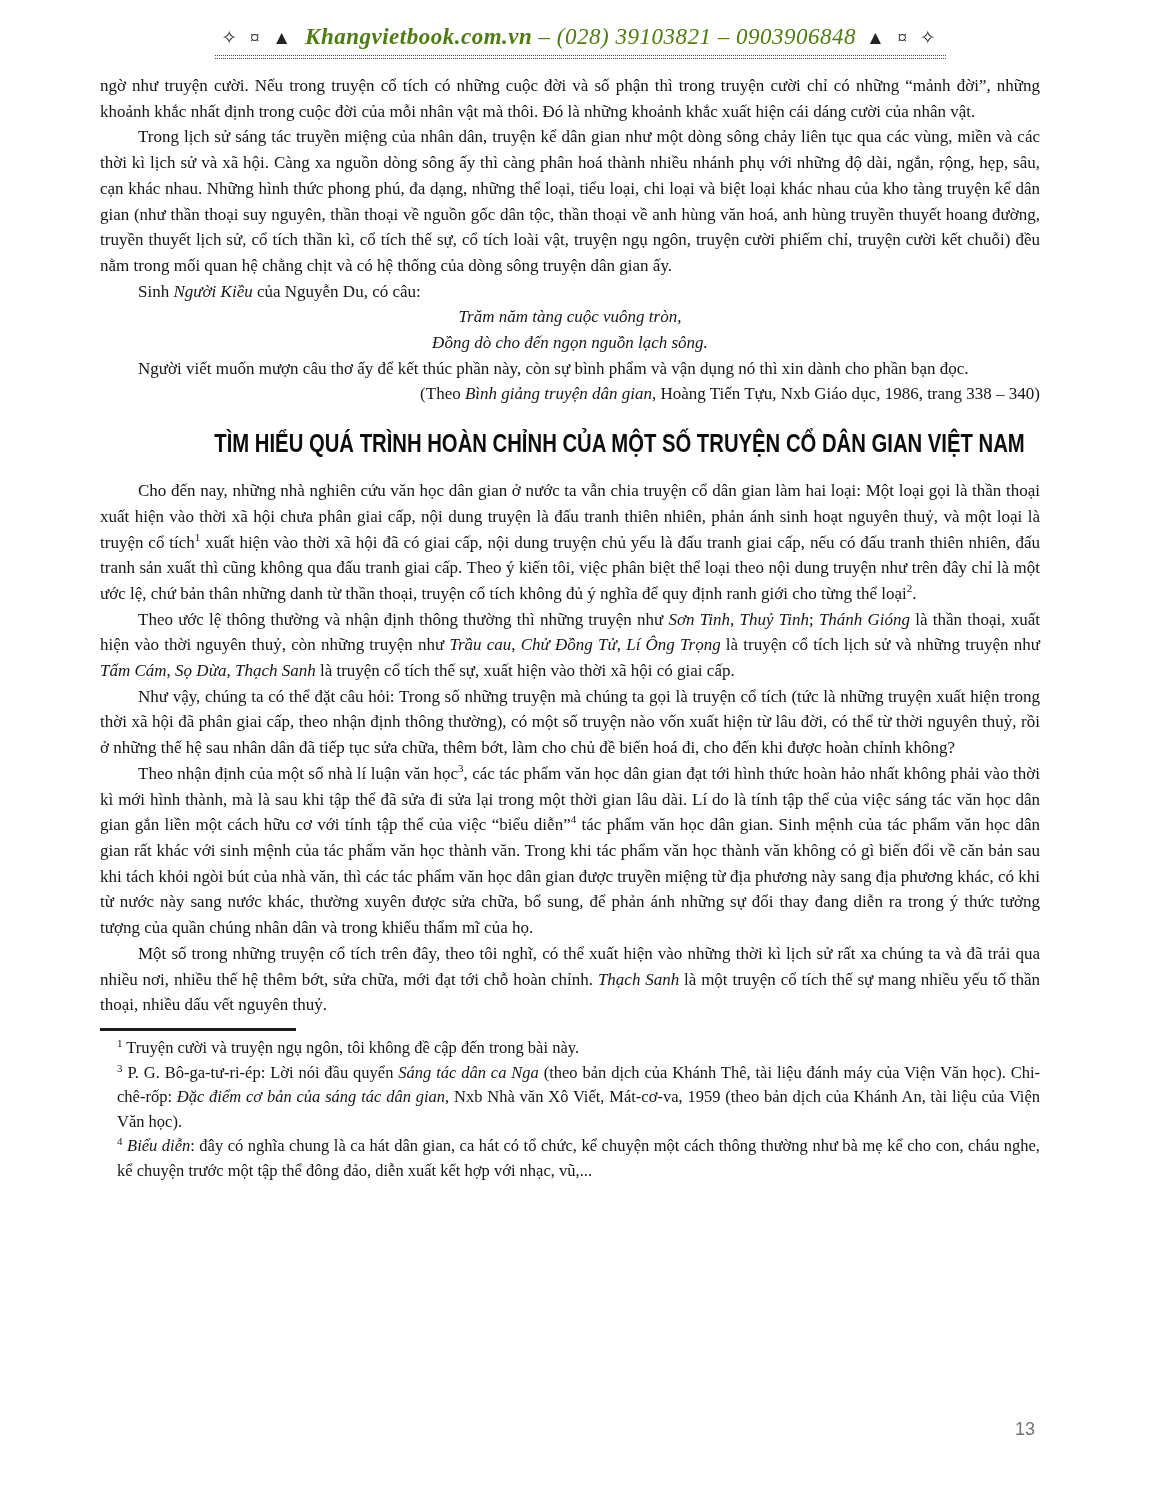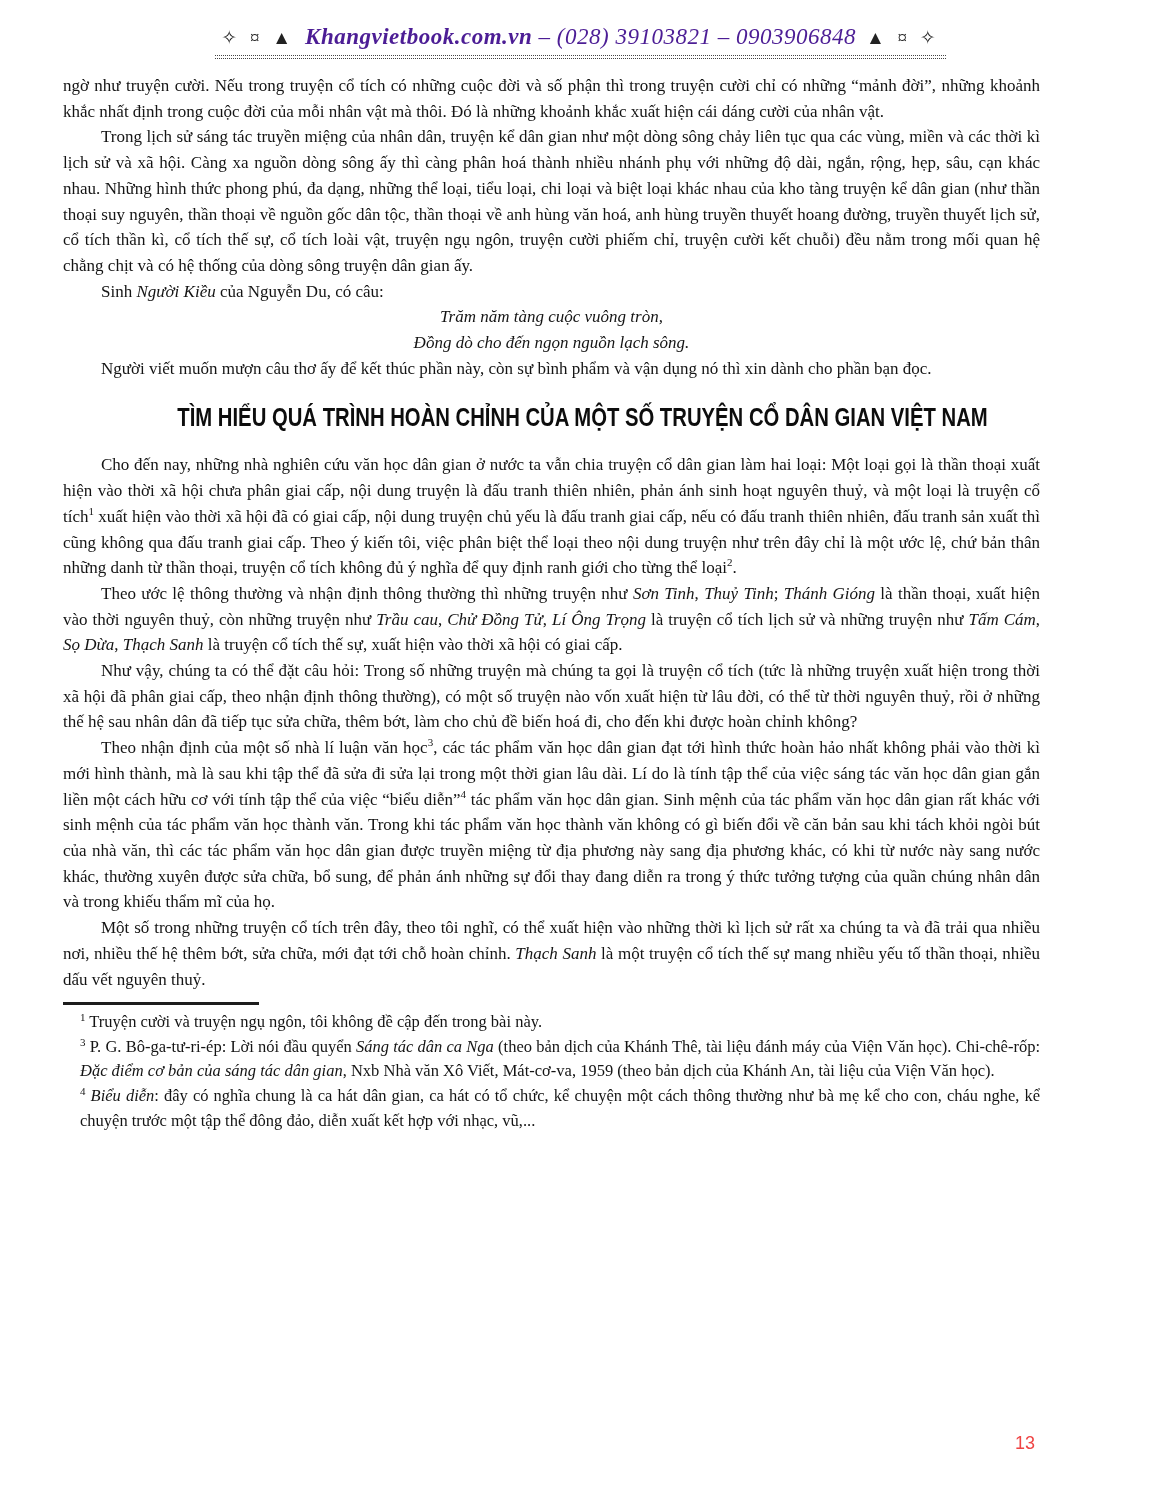--- a/index.html
+++ b/index.html
@@ -32,27 +32,27 @@
     display: inline-flex;
     align-items: center;
     gap: 10px;
     white-space: nowrap;
   }
   .ornament { font-size: 19px; letter-spacing: 4px; color: #222; font-style: normal; }
   .header-script {
     font-style: italic;
     font-size: 23px;
     letter-spacing: 0.5px;
-    color: #4c1d95;
+    color: #4d7c0f;
   }
   .header-script .site { font-weight: 600; }
   
   .content {
     margin-top: 17px;
-    padding-left: 63px;
+    padding-left: 100px;
     padding-right: 121px;
   }
   .blk {
     font-size: 17px;
     line-height: 25.7px;
     text-align: justify;
   }
   .blk.ind { text-indent: 38px; }
   .verse { text-align: center; font-style: italic; text-indent: 0; }
   .attribution { text-align: right; text-indent: 0; }
@@ -79,24 +79,24 @@
   .fn {
     margin-left: 17px;
     font-size: 16.5px;
     line-height: 24.6px;
     text-align: justify;
   }
   
   .page-number {
     position: absolute;
     right: 126px;
-    bottom: 46px;
+    bottom: 60px;
     font-family: "Liberation Sans", "DejaVu Sans", sans-serif;
     font-size: 18px;
-    color: #ef4444;
+    color: #737373;
   }
 </style>
 </head>
 <body>
 
 <div class="page">
 
   <div class="header">
     <div class="header-rule">
       <div class="header-line">
@@ -108,20 +108,21 @@
   </div>
 
   <div class="content">
     <div id="body-content">
         <div class="blk para"><span>ngờ như truyện cười. Nếu trong truyện cổ tích có những cuộc đời và số phận thì trong truyện cười chỉ có những “mảnh đời”, những khoảnh khắc nhất định trong cuộc đời của mỗi nhân vật mà thôi. Đó là những khoảnh khắc xuất hiện cái dáng cười của nhân vật.</span></div>
         <div class="blk para ind"><span>Trong lịch sử sáng tác truyền miệng của nhân dân, truyện kể dân gian như một dòng sông chảy liên tục qua các vùng, miền và các thời kì lịch sử và xã hội. Càng xa nguồn dòng sông ấy thì càng phân hoá thành nhiều nhánh phụ với những độ dài, ngắn, rộng, hẹp, sâu, cạn khác nhau. Những hình thức phong phú, đa dạng, những thể loại, tiểu loại, chi loại và biệt loại khác nhau của kho tàng truyện kể dân gian (như thần thoại suy nguyên, thần thoại về nguồn gốc dân tộc, thần thoại về anh hùng văn hoá, anh hùng truyền thuyết hoang đường, truyền thuyết lịch sử, cổ tích thần kì, cổ tích thế sự, cổ tích loài vật, truyện ngụ ngôn, truyện cười phiếm chỉ, truyện cười kết chuỗi) đều nằm trong mối quan hệ chằng chịt và có hệ thống của dòng sông truyện dân gian ấy.</span></div>
         <div class="blk para ind"><span>Sinh </span><span class="it">Người Kiều</span><span> của Nguyễn Du, có câu:</span></div>
         <div class="blk verse"><span>Trăm năm tàng cuộc vuông tròn,</span></div>
         <div class="blk verse"><span>Đồng dò cho đến ngọn nguồn lạch sông.</span></div>
         <div class="blk para ind"><span>Người viết muốn mượn câu thơ ấy để kết thúc phần này, còn sự bình phẩm và vận dụng nó thì xin dành cho phần bạn đọc.</span></div>
+        <div class="blk attribution"><span>(Theo </span><span class="it">Bình giảng truyện dân gian</span><span>, Hoàng Tiến Tựu, Nxb Giáo dục, 1986, trang 338 – 340)</span></div>
         <div class="heading"><span class="heading-inner"><span>TÌM HIỂU QUÁ TRÌNH HOÀN CHỈNH CỦA MỘT SỐ TRUYỆN CỔ DÂN GIAN VIỆT NAM</span></span></div>
         <div class="blk para ind"><span>Cho đến nay, những nhà nghiên cứu văn học dân gian ở nước ta vẫn chia truyện cổ dân gian làm hai loại: Một loại gọi là thần thoại xuất hiện vào thời xã hội chưa phân giai cấp, nội dung truyện là đấu tranh thiên nhiên, phản ánh sinh hoạt nguyên thuỷ, và một loại là truyện cổ tích</span><sup>1</sup><span> xuất hiện vào thời xã hội đã có giai cấp, nội dung truyện chủ yếu là đấu tranh giai cấp, nếu có đấu tranh thiên nhiên, đấu tranh sản xuất thì cũng không qua đấu tranh giai cấp. Theo ý kiến tôi, việc phân biệt thể loại theo nội dung truyện như trên đây chỉ là một ước lệ, chứ bản thân những danh từ thần thoại, truyện cổ tích không đủ ý nghĩa để quy định ranh giới cho từng thể loại</span><sup>2</sup><span>.</span></div>
         <div class="blk para ind"><span>Theo ước lệ thông thường và nhận định thông thường thì những truyện như </span><span class="it">Sơn Tinh</span><span>, </span><span class="it">Thuỷ Tinh</span><span>; </span><span class="it">Thánh Gióng</span><span> là thần thoại, xuất hiện vào thời nguyên thuỷ, còn những truyện như </span><span class="it">Trầu cau</span><span>, </span><span class="it">Chử Đồng Tử</span><span>, </span><span class="it">Lí Ông Trọng</span><span> là truyện cổ tích lịch sử và những truyện như </span><span class="it">Tấm Cám</span><span>, </span><span class="it">Sọ Dừa</span><span>, </span><span class="it">Thạch Sanh</span><span> là truyện cổ tích thế sự, xuất hiện vào thời xã hội có giai cấp.</span></div>
         <div class="blk para ind"><span>Như vậy, chúng ta có thể đặt câu hỏi: Trong số những truyện mà chúng ta gọi là truyện cổ tích (tức là những truyện xuất hiện trong thời xã hội đã phân giai cấp, theo nhận định thông thường), có một số truyện nào vốn xuất hiện từ lâu đời, có thể từ thời nguyên thuỷ, rồi ở những thế hệ sau nhân dân đã tiếp tục sửa chữa, thêm bớt, làm cho chủ đề biến hoá đi, cho đến khi được hoàn chỉnh không?</span></div>
         <div class="blk para ind"><span>Theo nhận định của một số nhà lí luận văn học</span><sup>3</sup><span>, các tác phẩm văn học dân gian đạt tới hình thức hoàn hảo nhất không phải vào thời kì mới hình thành, mà là sau khi tập thể đã sửa đi sửa lại trong một thời gian lâu dài. Lí do là tính tập thể của việc sáng tác văn học dân gian gắn liền một cách hữu cơ với tính tập thể của việc “biểu diễn”</span><sup>4</sup><span> tác phẩm văn học dân gian. Sinh mệnh của tác phẩm văn học dân gian rất khác với sinh mệnh của tác phẩm văn học thành văn. Trong khi tác phẩm văn học thành văn không có gì biến đổi về căn bản sau khi tách khỏi ngòi bút của nhà văn, thì các tác phẩm văn học dân gian được truyền miệng từ địa phương này sang địa phương khác, có khi từ nước này sang nước khác, thường xuyên được sửa chữa, bổ sung, để phản ánh những sự đổi thay đang diễn ra trong ý thức tưởng tượng của quần chúng nhân dân và trong khiếu thẩm mĩ của họ.</span></div>
         <div class="blk para ind"><span>Một số trong những truyện cổ tích trên đây, theo tôi nghĩ, có thể xuất hiện vào những thời kì lịch sử rất xa chúng ta và đã trải qua nhiều nơi, nhiều thế hệ thêm bớt, sửa chữa, mới đạt tới chỗ hoàn chỉnh. </span><span class="it">Thạch Sanh</span><span> là một truyện cổ tích thế sự mang nhiều yếu tố thần thoại, nhiều dấu vết nguyên thuỷ.</span></div>
       </div>
 
     <div class="fn-rule"></div>
     <div id="footnotes-list">

